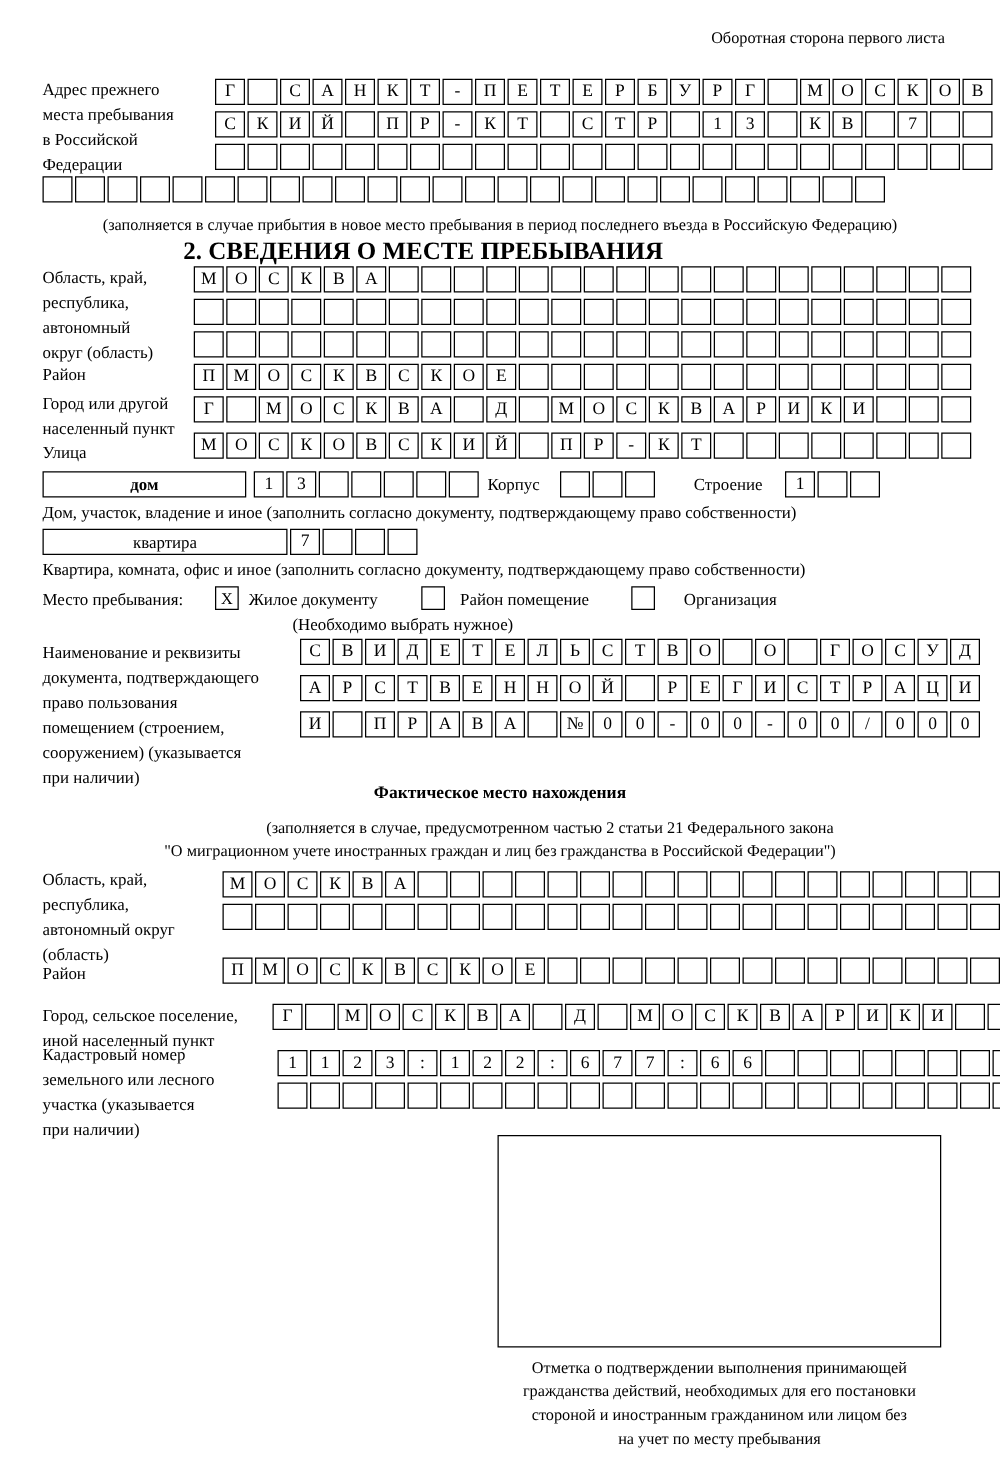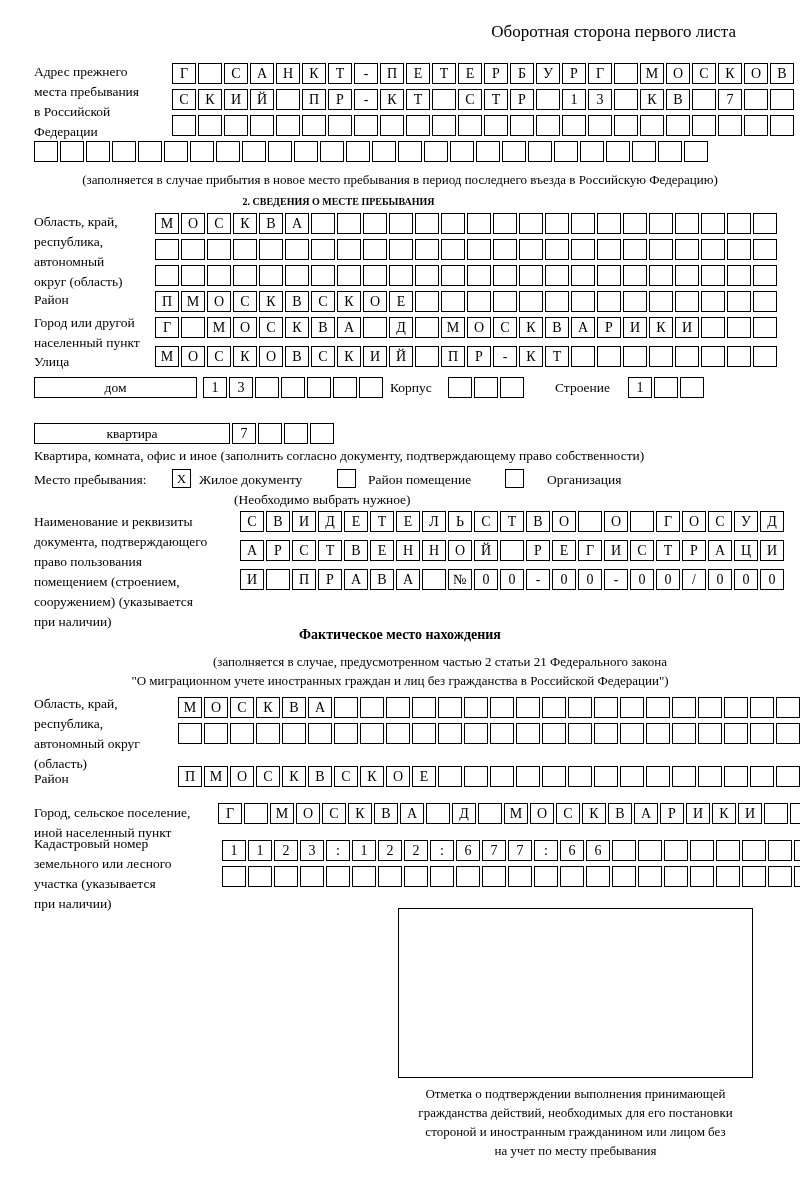--- a/index.html
+++ b/index.html
@@ -16,23 +16,23 @@
     font-size: 13px;
   }
   .page {
     position: relative;
     width: 800px;
     height: 1180px;
     overflow: hidden;
   }
   .hdr-right {
     position: absolute;
-    right: 64px;
+    right: 44px;
     top: 22px;
-    font-size: 17px;
+    font-size: 13px;
   }
   .lbl {
     position: absolute;
     font-size: 13.5px;
     line-height: 20px;
     white-space: pre-line;
   }
   .ctr {
     position: absolute;
     text-align: center;
@@ -204,21 +204,21 @@
       <div class="cell"></div>
       <div class="cell"></div>
       <div class="cell"></div>
       <div class="cell"></div>
       <div class="cell"></div>
       <div class="cell last"></div>
     </div>
 
   <div class="ctr" style="left:0px; top:171px; width:800px;">(заполняется в случае прибытия в новое место пребывания в период последнего въезда в Российскую Федерацию)</div>
 
-  <div class="ctr bold" style="left:0px; top:193px; width:677px; font-size:10px;">2. СВЕДЕНИЯ О МЕСТЕ ПРЕБЫВАНИЯ</div>
+  <div class="ctr bold" style="left:0px; top:193px; width:677px; font-size:20px;">2. СВЕДЕНИЯ О МЕСТЕ ПРЕБЫВАНИЯ</div>
 
   <div class="lbl" style="left:34px; top:212px; width:150px;">Область, край,
 республика,
 автономный
 округ (область)</div>
   <div class="cellrow" id="s2-region-0" style="left:155px; top:213px;">
       <div class="cell">М</div>
       <div class="cell">О</div>
       <div class="cell">С</div>
       <div class="cell">К</div>
@@ -374,21 +374,21 @@
       <div class="cell"></div>
       <div class="cell"></div>
       <div class="cell"></div>
       <div class="cell"></div>
       <div class="cell"></div>
       <div class="cell"></div>
       <div class="cell"></div>
       <div class="cell last"></div>
     </div>
 
-  <div class="boxline" style="left:34px; top:377px; width:163px;">дом</div>
+  <div class="boxline" style="left:34px; top:377px; width:163px;font-weight:bold;">дом</div>
   <div class="cellrow" id="s2-house" style="left:203px; top:377px;">
       <div class="cell">1</div>
       <div class="cell">3</div>
       <div class="cell"></div>
       <div class="cell"></div>
       <div class="cell"></div>
       <div class="cell"></div>
       <div class="cell last"></div>
     </div>
   <div class="inline-lbl" style="left:390px; top:378px;">Корпус</div>
@@ -397,20 +397,21 @@
       <div class="cell"></div>
       <div class="cell last"></div>
     </div>
   <div class="inline-lbl" style="left:555px; top:378px;text-align:center;">Строение</div>
   <div class="cellrow" id="s2-stroenie" style="left:628px; top:377px;">
       <div class="cell">1</div>
       <div class="cell"></div>
       <div class="cell last"></div>
     </div>
 
+  <div class="lbl" style="left:34px; top:400px;">Дом, участок, владение и иное (заполнить согласно документу, подтверждающему право собственности)</div>
 
   <div class="boxline" style="left:34px; top:423px; width:196px;">квартира</div>
   <div class="cellrow" id="s2-flat" style="left:232px; top:423px;">
       <div class="cell">7</div>
       <div class="cell"></div>
       <div class="cell"></div>
       <div class="cell last"></div>
     </div>
   <div class="lbl" style="left:34px; top:446px;">Квартира, комната, офис и иное (заполнить согласно документу, подтверждающему право собственности)</div>
 

